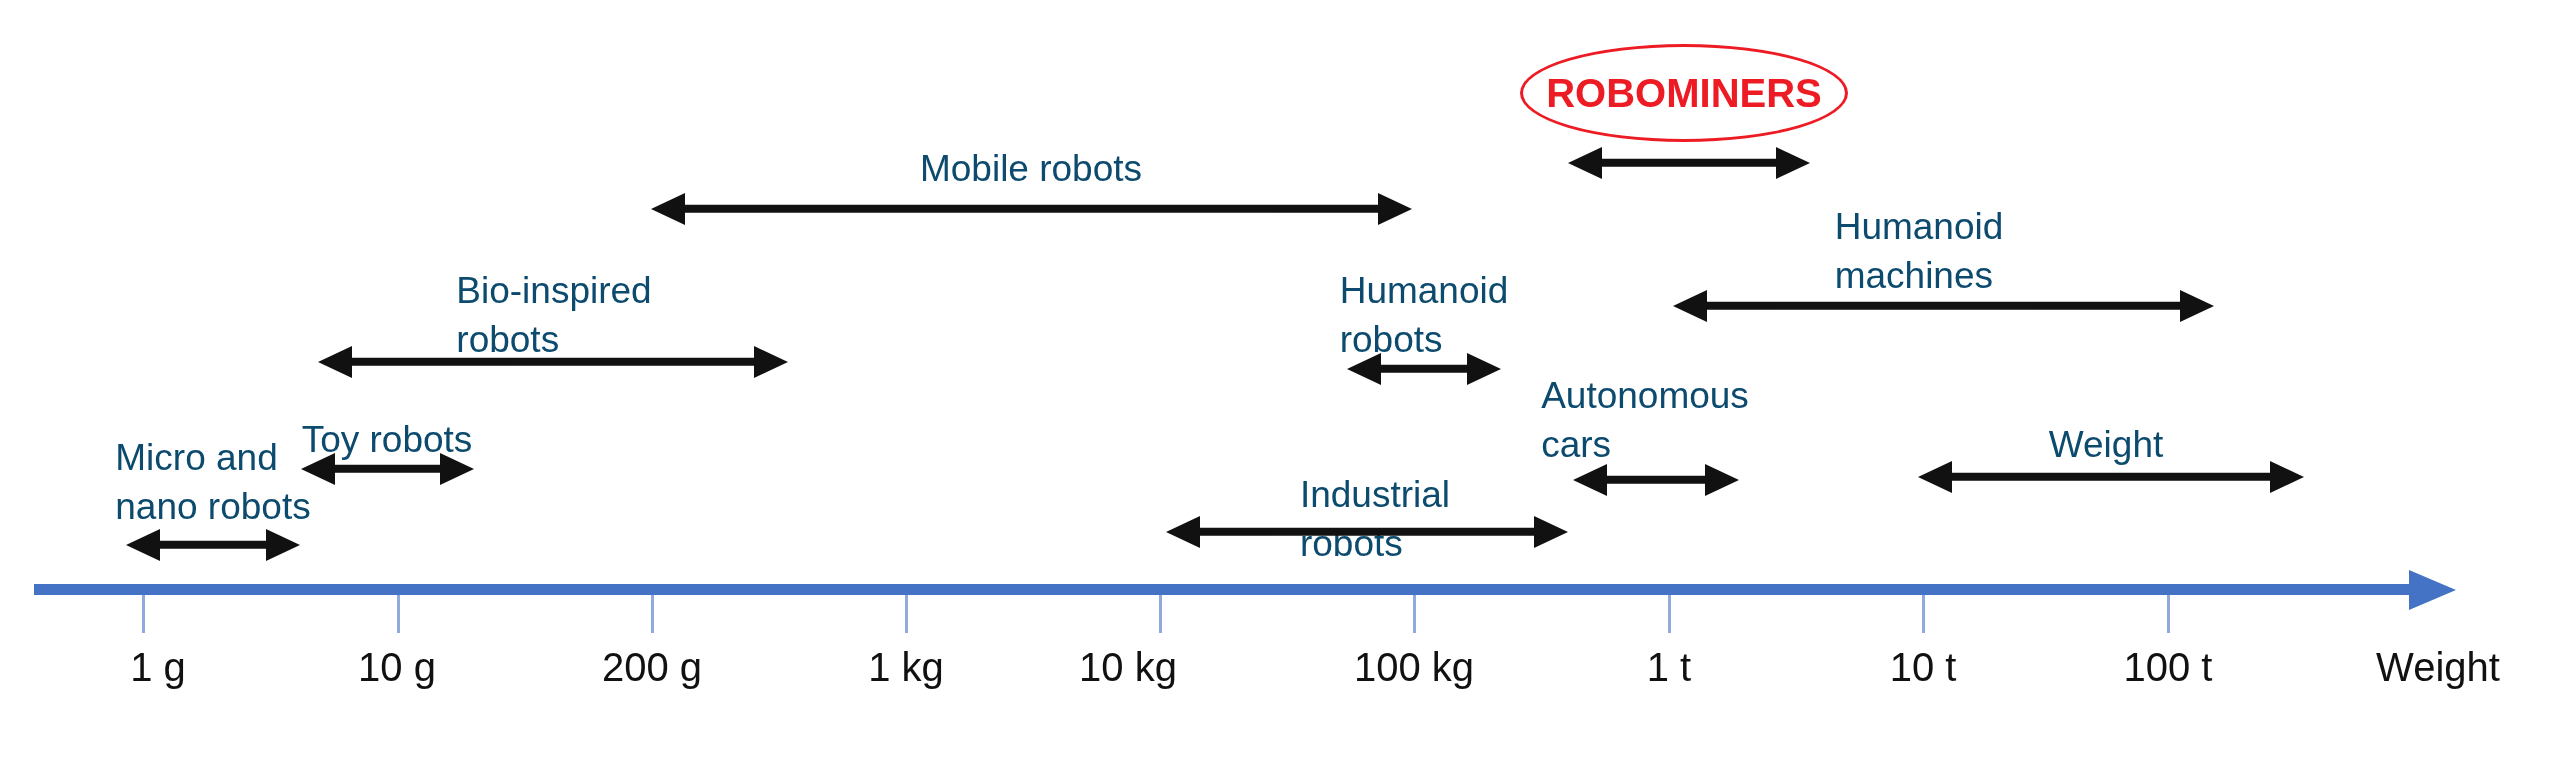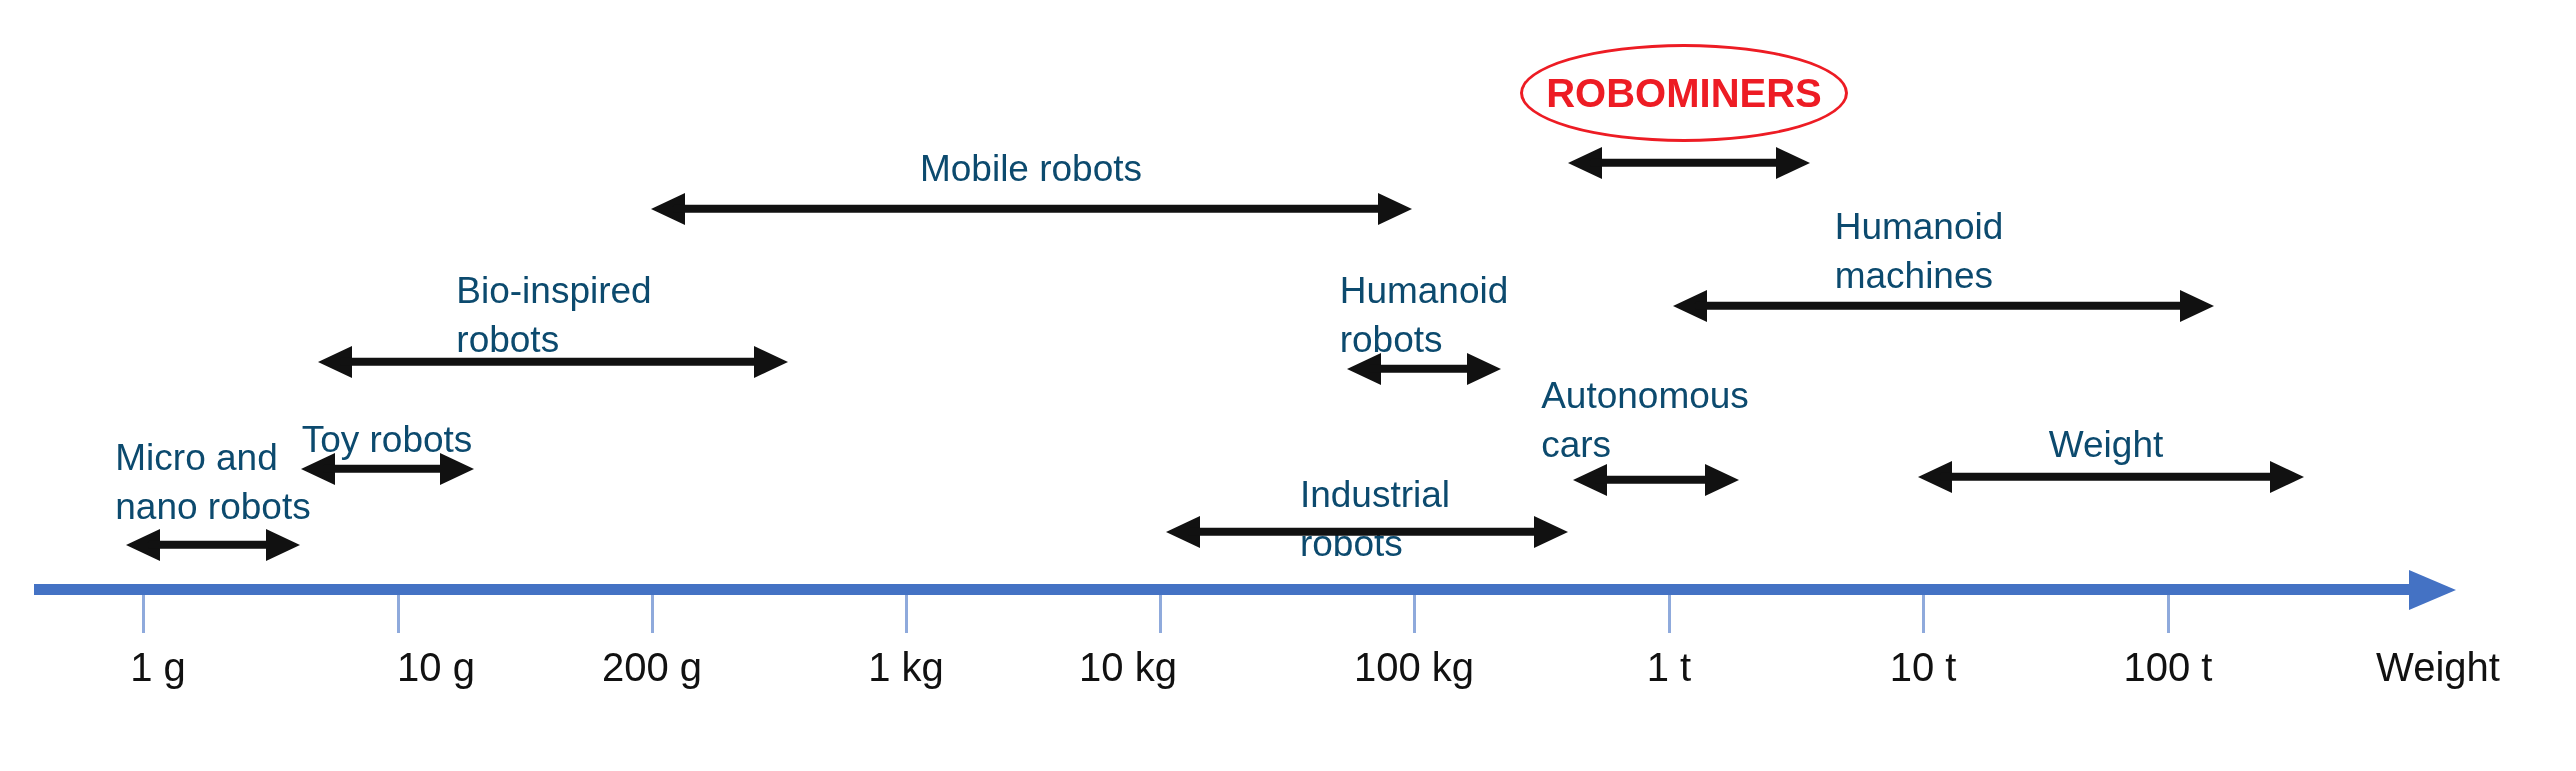--- a/index.html
+++ b/index.html
@@ -139,21 +139,21 @@
   <div class="tick" style="left:397px;"></div>
   <div class="tick" style="left:651px;"></div>
   <div class="tick" style="left:905px;"></div>
   <div class="tick" style="left:1159px;"></div>
   <div class="tick" style="left:1413px;"></div>
   <div class="tick" style="left:1668px;"></div>
   <div class="tick" style="left:1922px;"></div>
   <div class="tick" style="left:2167px;"></div>
 
   <div class="tick-label" style="left:143px;margin-left:15px;">1 g</div>
-  <div class="tick-label" style="left:397px;margin-left:39px;">10 g</div>
+  <div class="tick-label" style="left:397px;">10 g</div>
   <div class="tick-label" style="left:652px;">200 g</div>
   <div class="tick-label" style="left:906px;">1 kg</div>
   <div class="tick-label" style="left:1128px;">10 kg</div>
   <div class="tick-label" style="left:1414px;">100 kg</div>
   <div class="tick-label" style="left:1669px;">1 t</div>
   <div class="tick-label" style="left:1923px;">10 t</div>
   <div class="tick-label" style="left:2168px;">100 t</div>
 
   <div class="axis-title">Weight</div>
 

